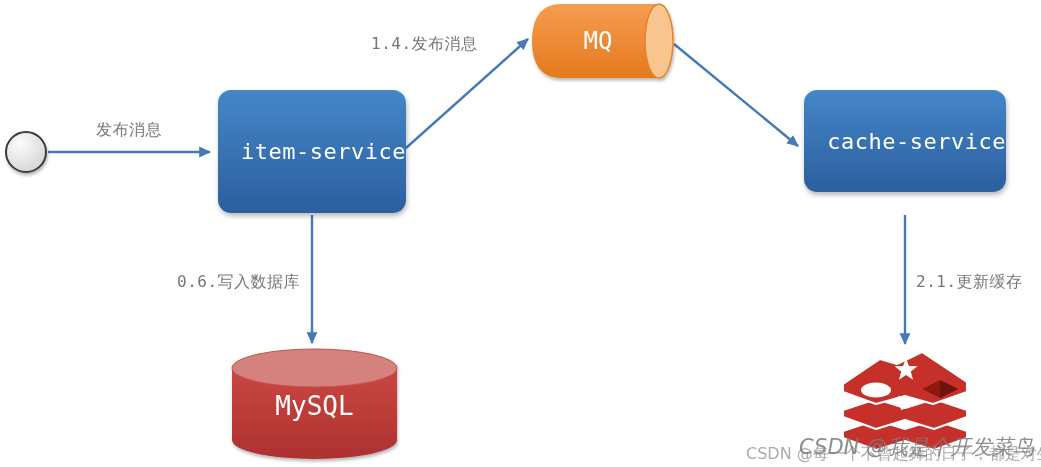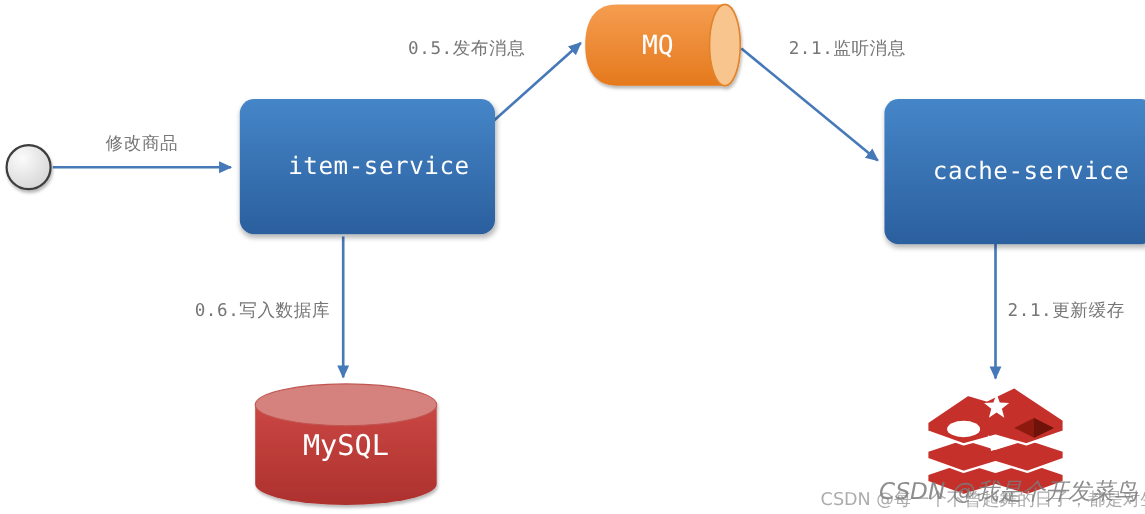--- a/index.html
+++ b/index.html
@@ -1,25 +1,25 @@
 <!DOCTYPE html>
 <html><head>
 <meta charset="utf-8">
 <style>
   html,body{margin:0;padding:0;background:#ffffff;}
   .canvas{position:relative;width:1041px;height:467px;background:#ffffff;overflow:hidden;
           font-family:"DejaVu Sans Mono","DejaVu Sans","Liberation Sans",sans-serif;}
   .svg-layer{position:absolute;left:0;top:0;}
   .service-box{position:absolute;border-radius:13px;
       background:linear-gradient(180deg,#4586c8 0%,#2b5f9e 100%);
-      color:#ffffff;display:flex;align-items:center;justify-content:flex-start;
+      color:#ffffff;display:flex;align-items:center;justify-content:flex-end;
       font-size:22px;letter-spacing:0.5px;white-space:nowrap;
-      box-shadow:1px 3px 5px rgba(0,0,0,0.28);padding-left:44px;}
+      box-shadow:1px 3px 5px rgba(0,0,0,0.28);}
   .box-item{left:218px;top:90px;width:188px;height:123px;}
-  .box-cache{left:804px;top:90px;width:202px;height:132px;}
+  .box-cache{left:804px;top:90px;width:202px;height:102px;}
   .cyl-label{position:absolute;color:#ffffff;display:flex;align-items:center;justify-content:center;white-space:nowrap;}
   .label-mq{left:536px;top:4px;width:124px;height:74px;font-size:24px;}
   .label-mysql{left:232px;top:368px;width:165px;height:76px;font-size:26px;}
   .edge-label{position:absolute;color:#767676;font-size:16px;letter-spacing:0.5px;white-space:nowrap;}
   .lbl-modify{left:96px;top:120px;}
   .lbl-publish{left:371px;top:34px;}
   .lbl-listen{left:717px;top:34px;}
   .lbl-write{left:177px;top:272px;}
   .lbl-update{left:916px;top:272px;}
   .wm-small{position:absolute;left:746px;top:444px;font-size:16px;color:#acacac;
@@ -87,22 +87,21 @@
   <div class="service-box box-item">
     <span>item-service</span>
   </div>
   <div class="service-box box-cache">
     <span>cache-service</span>
   </div>
 
   <div class="cyl-label label-mq">MQ</div>
   <div class="cyl-label label-mysql">MySQL</div>
 
-  <div class="edge-label lbl-modify">修改商品</div>
-  <div class="edge-label lbl-publish">0.5.发布消息</div>
-  <div class="edge-label lbl-listen">2.1.监听消息</div>
+  <div class="edge-label lbl-modify">发布消息</div>
+  <div class="edge-label lbl-publish">1.4.发布消息</div>
   <div class="edge-label lbl-write">0.6.写入数据库</div>
   <div class="edge-label lbl-update">2.1.更新缓存</div>
 
   <div class="wm-small">CSDN @每一个不曾起舞的日子，都是对生命的辜负</div>
   <div class="wm-large">CSDN @我是个开发菜鸟</div>
 
 </div>
 
 </body></html>

